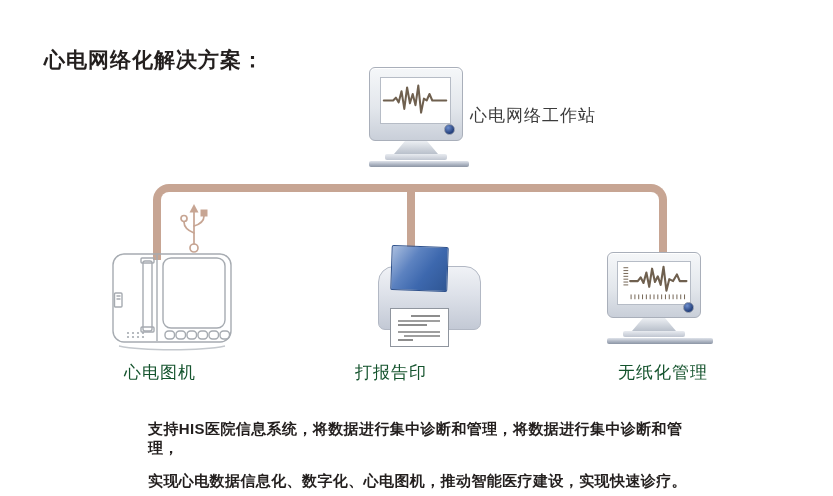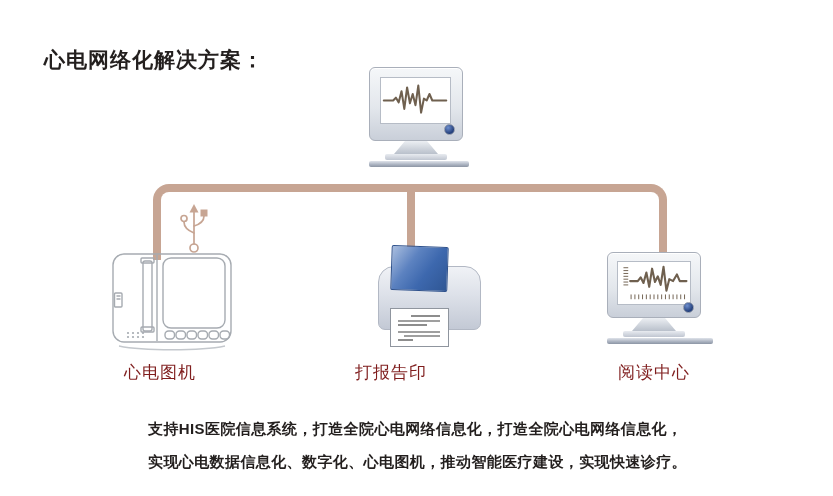--- a/index.html
+++ b/index.html
@@ -71,21 +71,21 @@
   }
   .printer-paper svg{display:block;width:100%;height:100%;}
   .paper-line{stroke:#414141;stroke-width:1.2;}
 
   
   .lineart{stroke:#a6abb1;fill:none;stroke-width:1.4;}
   .usb{stroke:var(--connector,#c7a593);fill:none;stroke-width:1.7;stroke-linecap:round;}
   .usb-fill{fill:var(--connector,#c7a593);stroke:none;}
 
   
-  .node-label{font-size:17px;color:#7f1d1d;letter-spacing:1px;}
+  .node-label{font-size:17px;color:#14532d;letter-spacing:1px;}
   .ws-label{left:470px;top:104px;font-size:17px;color:#3b3b3b;letter-spacing:1px;}
 
   
   .desc{left:148px;top:419px;width:560px;font-size:15px;font-weight:bold;color:var(--text,#231f1e);}
   .desc p{margin:0 0 14px 0;line-height:19px;letter-spacing:0.4px;}
 </style>
 </head>
 <body>
 
 <div class="canvas">
@@ -101,20 +101,21 @@
         <svg viewBox="0 0 74 46">
           <polyline class="wave" points="3,23 13,23 16,20 19,25 22,13 25,32 28,9 31,26 34,16 37,28 40,7 43,36 46,21 49,23 52,16 55,23 70,23"></polyline>
         </svg>
       </div>
       <div class="power" style="right:7px;bottom:5px;"></div>
     </div>
     <div class="neck"></div>
     <div class="foot"></div>
     <div class="baseplate" style="width:100px;"></div>
   </div>
+  <div class="abs ws-label">心电网络工作站</div>
 
   <svg class="abs" style="left:174px;top:201px;" width="40" height="52" viewBox="0 0 40 52">
     <path class="usb" d="M20,11 L20,43"></path>
     <path class="usb-fill" d="M20,3 L15.5,11.5 L24.5,11.5 Z"></path>
     <circle class="usb" cx="20" cy="47" r="4"></circle>
     <path class="usb" d="M20,32 Q10,28 10,21"></path>
     <circle class="usb" cx="10" cy="17.5" r="3"></circle>
     <path class="usb" d="M20,25 Q30,22 30,15"></path>
     <rect class="usb-fill" x="26.5" y="8.5" width="7" height="7"></rect>
   </svg>
@@ -195,20 +196,20 @@
       </div>
       <div class="power" style="right:6px;bottom:4px;"></div>
     </div>
     <div class="neck"></div>
     <div class="foot"></div>
     <div class="baseplate" style="width:106px;"></div>
   </div>
 
   <div class="abs node-label" style="left:124px;top:361px;">心电图机</div>
   <div class="abs node-label" style="left:355px;top:361px;">打报告印</div>
-  <div class="abs node-label" style="left:618px;top:361px;">阅读中心</div>
+  <div class="abs node-label" style="left:618px;top:361px;">无纸化管理</div>
 
   <div class="abs desc">
-    <p>支持HIS医院信息系统，打造全院心电网络信息化，打造全院心电网络信息化，</p>
+    <p>支持HIS医院信息系统，将数据进行集中诊断和管理，将数据进行集中诊断和管理，</p>
     <p>实现心电数据信息化、数字化、心电图机，推动智能医疗建设，实现快速诊疗。</p>
   </div>
 
 </div>
 
 </body></html>

